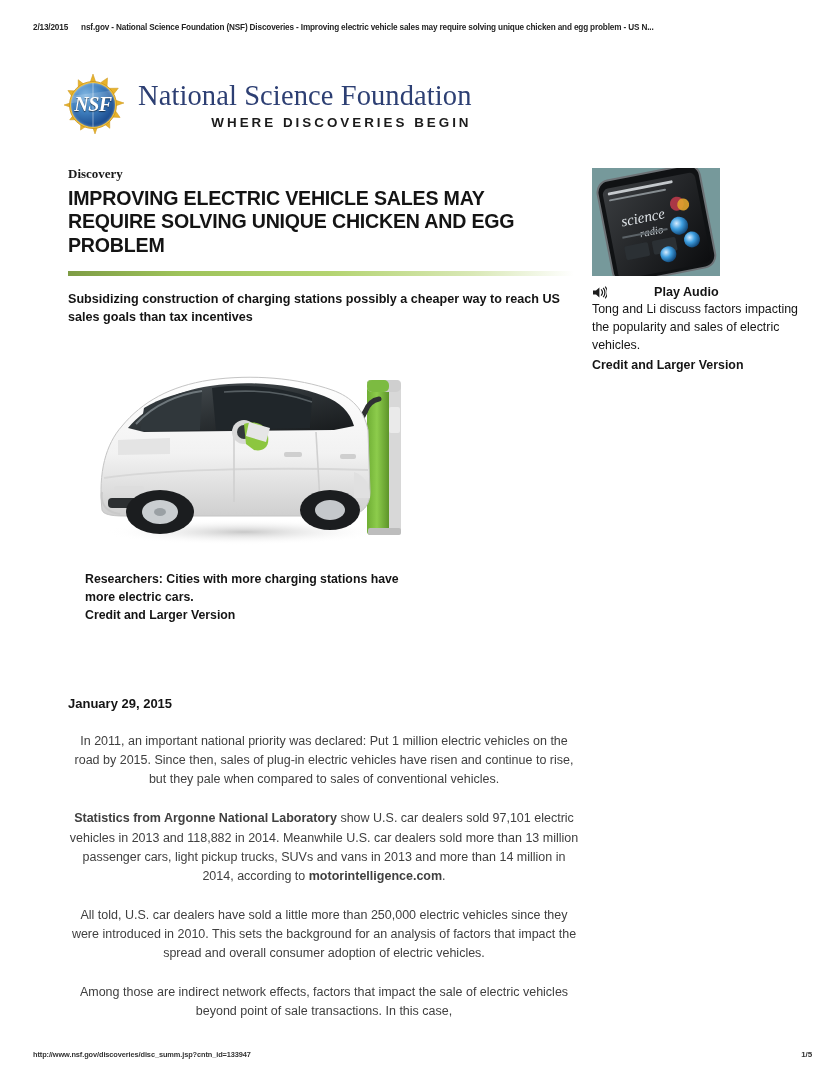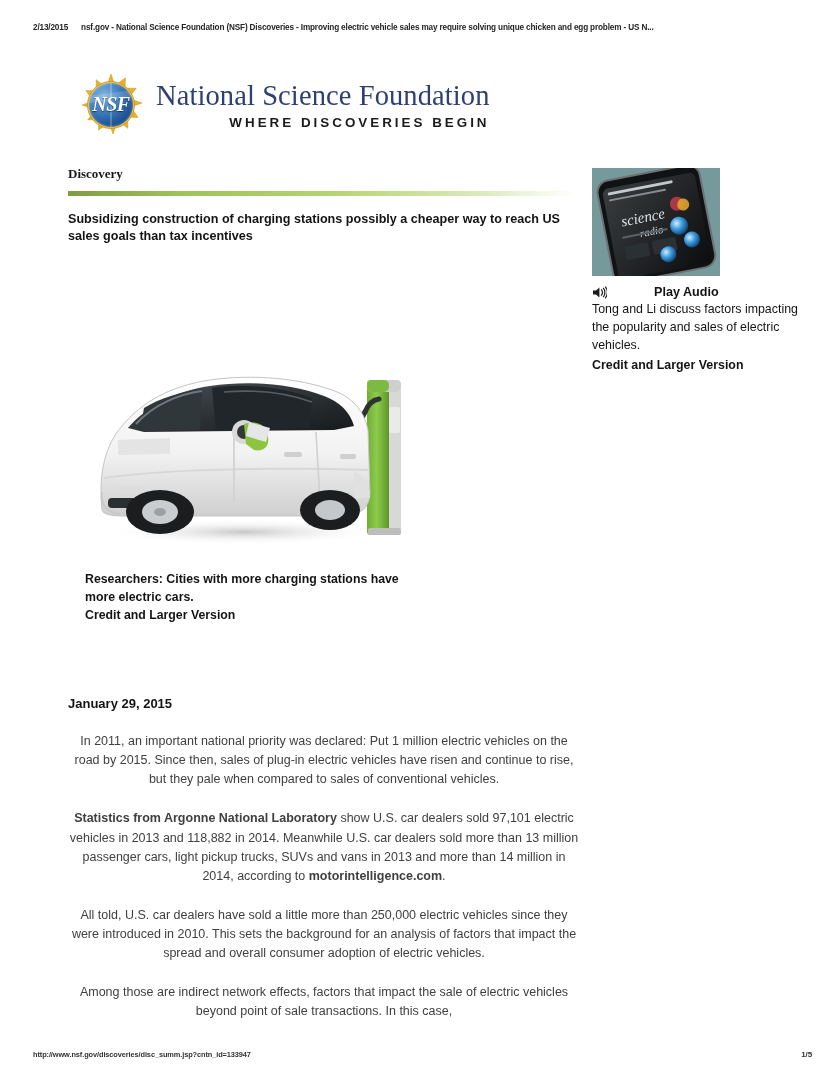--- a/index.html
+++ b/index.html
@@ -58,21 +58,21 @@
     font-weight: bold;
     color: #333333;
     letter-spacing: -0.1px;
   }
   .print-footer .pg { font-size: 8px; }
 
   
   .masthead {
     position: absolute;
     top: 74px;
-    left: 80px;
+    left: 62px;
     display: flex;
     align-items: center;
   }
   .nsf-seal {
     position: relative;
     width: 62px;
     height: 62px;
     flex: 0 0 62px;
   }
   .nsf-seal .rays {
@@ -302,20 +302,21 @@
       <div class="nsf-letters">NSF</div>
     </div>
     <div class="masthead-words">
       <div class="nsf-name">National Science Foundation</div>
       <div class="nsf-tag">WHERE DISCOVERIES BEGIN</div>
     </div>
   </div>
 
   <div class="main-col">
     <div class="kicker">Discovery</div>
+    <h1 class="headline">Improving electric vehicle sales may require solving unique chicken and egg problem</h1>
     <div class="rule"></div>
     <div class="deck">Subsidizing construction of charging stations possibly a cheaper way to reach US sales goals than tax incentives</div>
   </div>
 
   <figure class="hero-figure" style="margin:0;">
     <div class="hero-img">
       <svg viewBox="0 0 344 202" aria-hidden="true">
         <defs>
           <linearGradient id="body-g" x1="0" y1="0" x2="0" y2="1">
             <stop offset="0%" stop-color="#ffffff"></stop>

